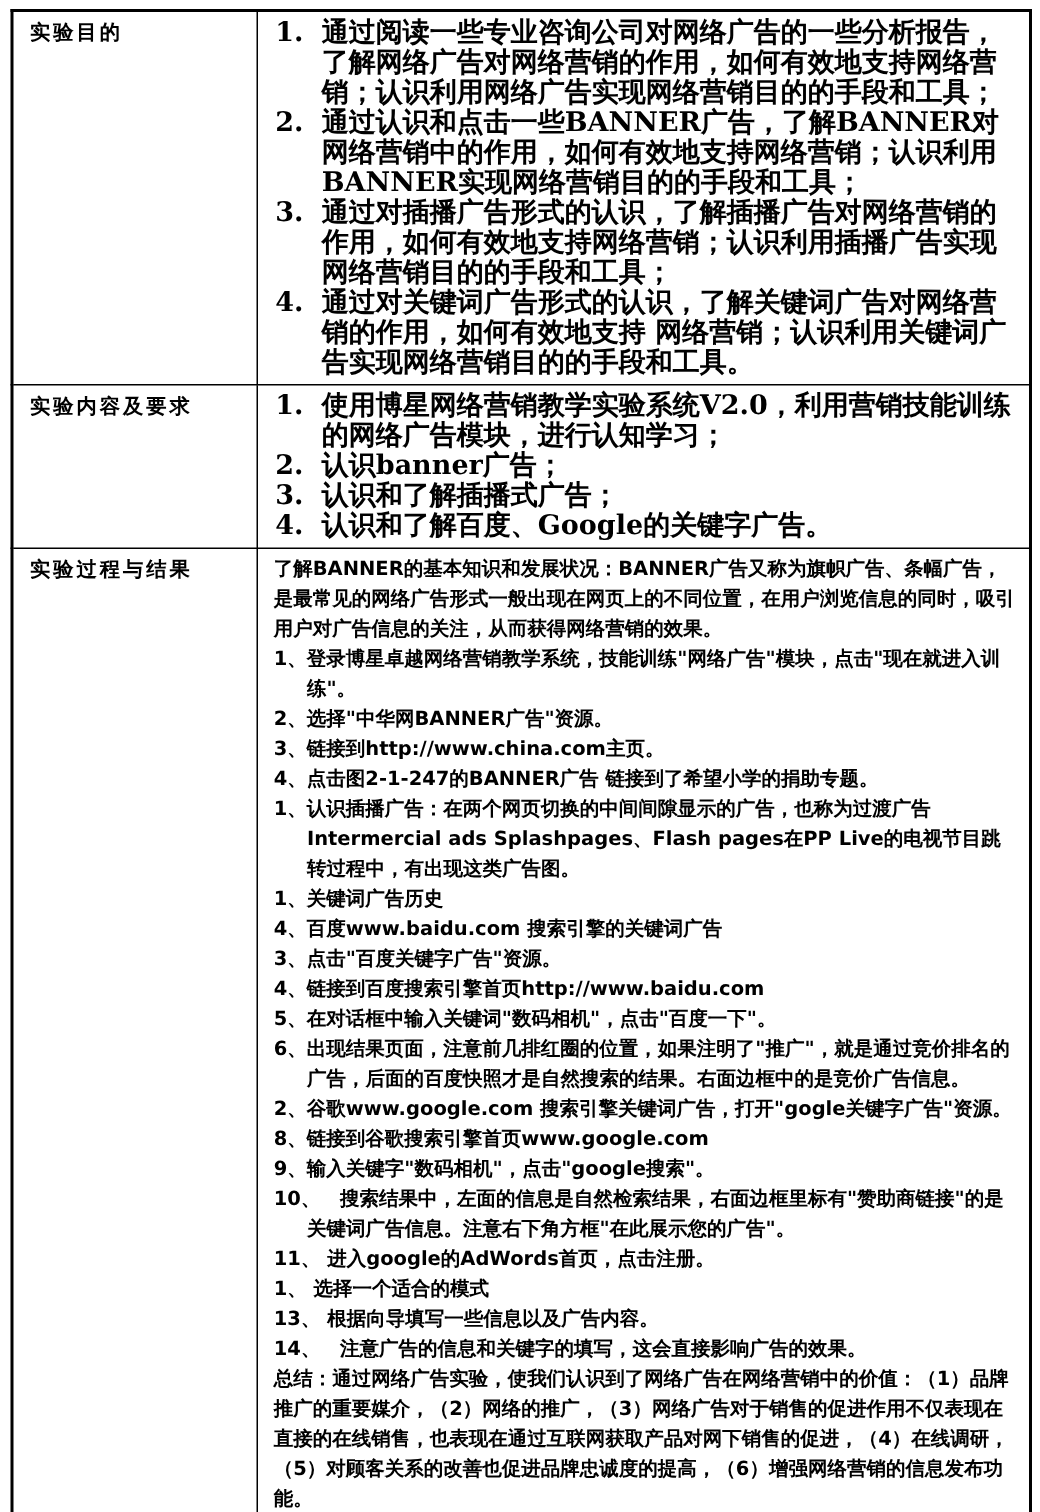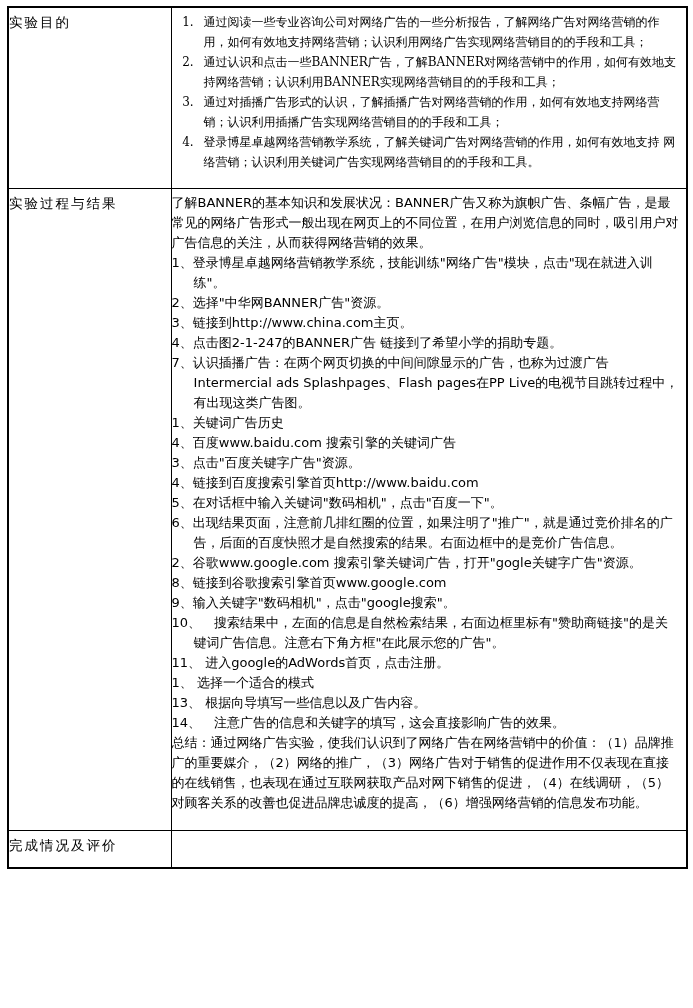--- a/index.html
+++ b/index.html
@@ -18,37 +18,38 @@
   }
   table.report {
     border-collapse: collapse;
     width: 679px;
     table-layout: fixed;
     border: 2px solid #000000;
   }
   table.report td {
     border: 1px solid #000000;
     vertical-align: top;
-    padding: 4px 6px 4px 0;
+    padding: 4px 6px 4px 11px;
     box-sizing: border-box;
+    font-weight: bold;
   }
   td.label-cell {
     width: 163px;
     font-family: "DejaVu Serif", serif;
     font-size: 13.5px;
     line-height: 20px;
     letter-spacing: 2px;
     padding-top: 6px;
   }
   td.content-cell {
     width: 516px;
   }
   .kai-text {
     font-family: "DejaVu Serif", serif;
-    font-size: 12px;
+    font-size: 18px;
     line-height: 20px;
   }
   .song-text {
     font-family: "DejaVu Sans", sans-serif;
     font-size: 13px;
     line-height: 20px;
   }
   ol.num-list {
     margin: 0;
     padding-left: 26px;
@@ -78,36 +79,47 @@
   <table class="report">
 
     <tbody>
         <tr class="row-purpose">
       <td class="label-cell">实验目的</td>
       <td class="content-cell kai-text">
         <ol class="num-list">
           <li>通过阅读一些专业咨询公司对网络广告的一些分析报告，了解网络广告对网络营销的作用，如何有效地支持网络营销；认识利用网络广告实现网络营销目的的手段和工具；</li>
           <li>通过认识和点击一些BANNER广告，了解BANNER对网络营销中的作用，如何有效地支持网络营销；认识利用BANNER实现网络营销目的的手段和工具；</li>
           <li>通过对插播广告形式的认识，了解插播广告对网络营销的作用，如何有效地支持网络营销；认识利用插播广告实现网络营销目的的手段和工具；</li>
-          <li>登录博星卓越网络营销教学系统，了解关键词广告对网络营销的作用，如何有效地支持 网络营销；认识利用关键词广告实现网络营销目的的手段和工具。</li>
+          <li>通过对关键词广告形式的认识，了解关键词广告对网络营销的作用，如何有效地支持 网络营销；认识利用关键词广告实现网络营销目的的手段和工具。</li>
         </ol>
       </td>
     </tr>
 
+    <tr class="row-content">
+      <td class="label-cell">实验内容及要求</td>
+      <td class="content-cell kai-text">
+        <ol class="num-list">
+          <li>使用博星网络营销教学实验系统V2.0，利用营销技能训练的网络广告模块，进行认知学习；</li>
+          <li>认识banner广告；</li>
+          <li>认识和了解插播式广告；</li>
+          <li>认识和了解百度、Google的关键字广告。</li>
+        </ol>
+      </td>
+    </tr>
 
 
     <tr class="row-process">
       <td class="label-cell">实验过程与结果</td>
       <td class="content-cell song-text">
         <p class="para">了解BANNER的基本知识和发展状况：BANNER广告又称为旗帜广告、条幅广告，是最常见的网络广告形式一般出现在网页上的不同位置，在用户浏览信息的同时，吸引用户对广告信息的关注，从而获得网络营销的效果。</p>
         <p class="para hang">1、登录博星卓越网络营销教学系统，技能训练"网络广告"模块，点击"现在就进入训练"。</p>
         <p class="para hang">2、选择"中华网BANNER广告"资源。</p>
         <p class="para hang">3、链接到http://www.china.com主页。</p>
         <p class="para hang">4、点击图2-1-247的BANNER广告 链接到了希望小学的捐助专题。</p>
-        <p class="para hang">7、认识插播广告：在两个网页切换的中间间隙显示的广告，也称为过渡广告 Intermercial ads Splashpages、Flash pages在PP Live的电视节目跳转过程中，有出现这类广告图。</p>
+        <p class="para hang">1、认识插播广告：在两个网页切换的中间间隙显示的广告，也称为过渡广告 Intermercial ads Splashpages、Flash pages在PP Live的电视节目跳转过程中，有出现这类广告图。</p>
         <p class="para hang">1、关键词广告历史</p>
         <p class="para hang">4、百度www.baidu.com 搜索引擎的关键词广告</p>
         <p class="para hang">3、点击"百度关键字广告"资源。</p>
         <p class="para hang">4、链接到百度搜索引擎首页http://www.baidu.com</p>
         <p class="para hang">5、在对话框中输入关键词"数码相机"，点击"百度一下"。</p>
         <p class="para hang">6、出现结果页面，注意前几排红圈的位置，如果注明了"推广"，就是通过竞价排名的广告，后面的百度快照才是自然搜索的结果。右面边框中的是竞价广告信息。</p>
         <p class="para hang">2、谷歌www.google.com 搜索引擎关键词广告，打开"gogle关键字广告"资源。</p>
         <p class="para hang">8、链接到谷歌搜索引擎首页www.google.com</p>
         <p class="para hang">9、输入关键字"数码相机"，点击"google搜索"。</p>
         <p class="para hang">10、　搜索结果中，左面的信息是自然检索结果，右面边框里标有"赞助商链接"的是关键词广告信息。注意右下角方框"在此展示您的广告"。</p>

